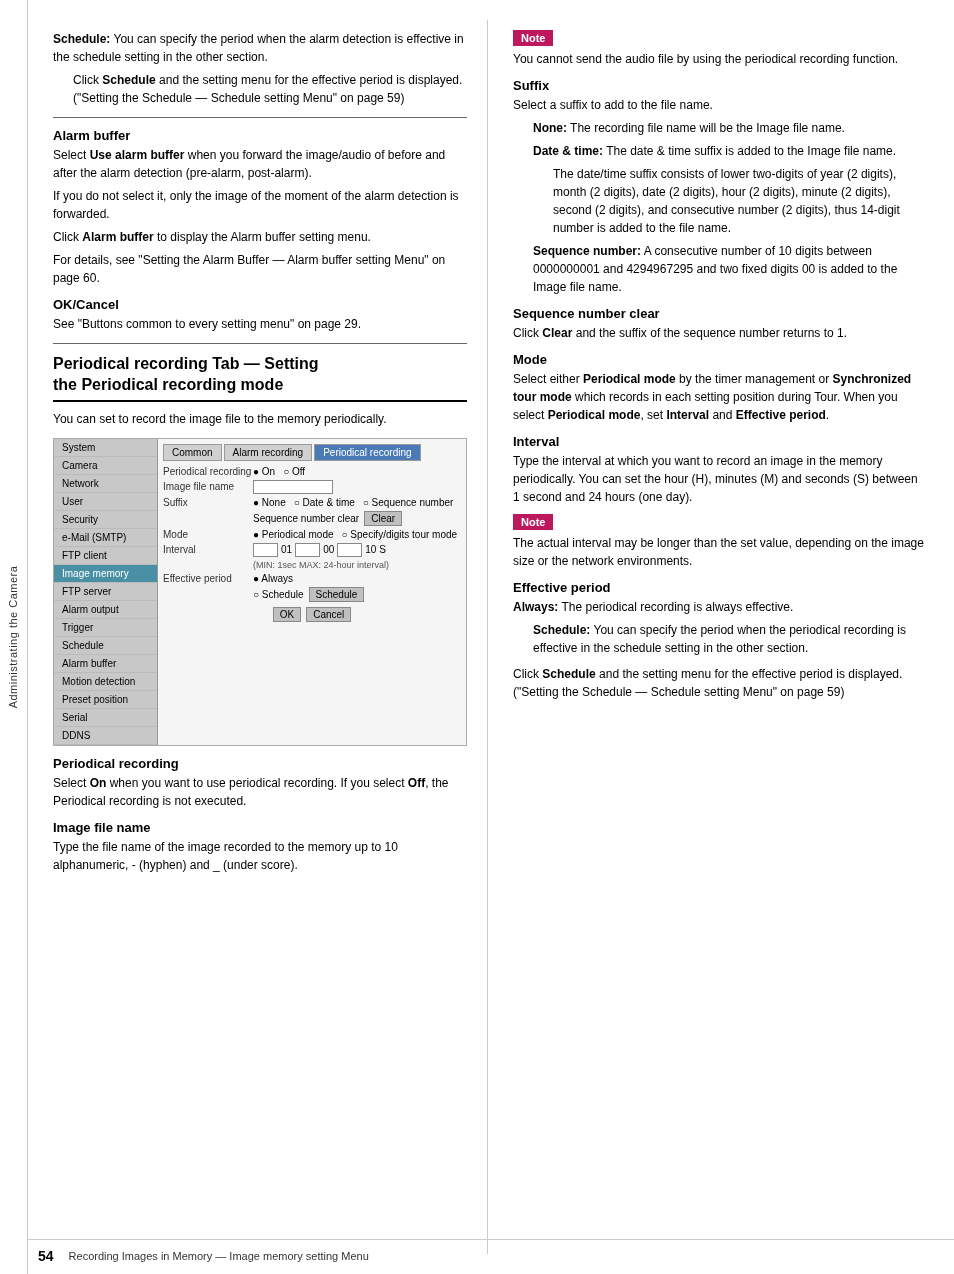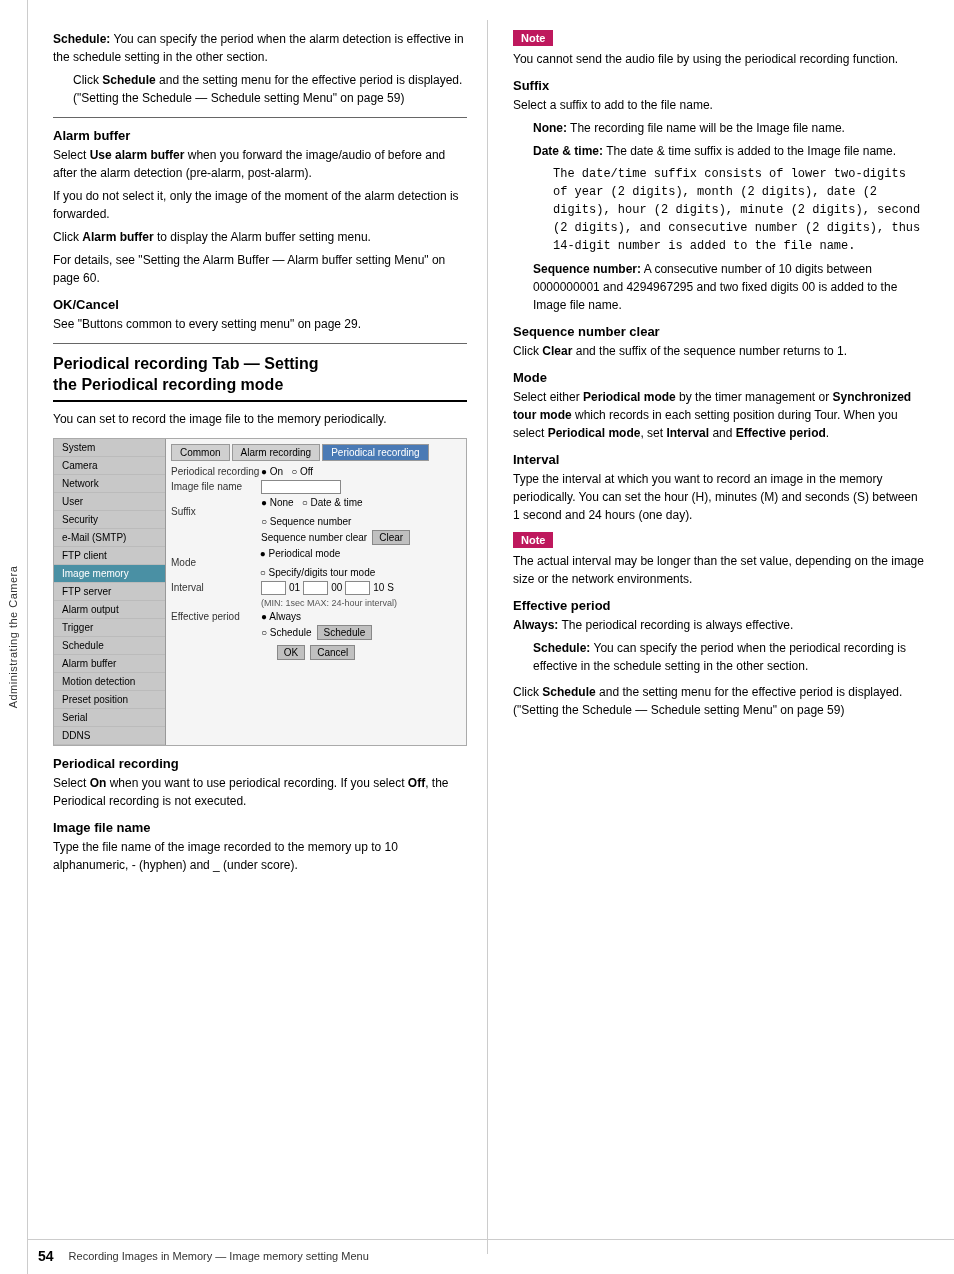--- a/index.html
+++ b/index.html
@@ -130,21 +130,21 @@
 
     
     .screenshot-sim {
       border: 1px solid #aaa;
       width: 100%;
       margin: 10px 0;
       font-size: 10px;
       background: #f5f5f5;
     }
     .ss-nav-col {
-      width: 112px;
+      width: 104px;
       background: #c8c8c8;
       border-right: 1px solid #999;
     }
     .ss-nav-item {
       padding: 3px 8px;
       font-size: 10px;
       border-bottom: 1px solid #bbb;
       color: #000;
     }
     .ss-nav-item.active {
@@ -389,21 +389,21 @@
       </div>
 
       <h3>Suffix</h3>
       <p>Select a suffix to add to the file name.</p>
       <p class="indent">
         <span class="bold">None:</span><span> The recording file name will be the Image file name.</span>
       </p>
       <p class="indent">
         <span class="bold">Date &amp; time:</span><span> The date &amp; time suffix is added to the Image file name.</span>
       </p>
-      <p class="indent" style="margin-left:40px;font-family:Liberation Mono, monospace;">The date/time suffix consists of lower two-digits of year (2 digits), month (2 digits), date (2 digits), hour (2 digits), minute (2 digits), second (2 digits), and consecutive number (2 digits), thus 14-digit number is added to the file name.</p>
+      <p class="indent" style="margin-left:40px;">The date/time suffix consists of lower two-digits of year (2 digits), month (2 digits), date (2 digits), hour (2 digits), minute (2 digits), second (2 digits), and consecutive number (2 digits), thus 14-digit number is added to the file name.</p>
       <p class="indent">
         <span class="bold">Sequence number:</span><span> A consecutive number of 10 digits between 0000000001 and 4294967295 and two fixed digits 00 is added to the Image file name.</span>
       </p>
 
       <h3>Sequence number clear</h3>
       <p>
         <span>Click </span><span class="bold">Clear</span><span> and the suffix of the sequence number returns to 1.</span>
       </p>
 
       <h3>Mode</h3>

